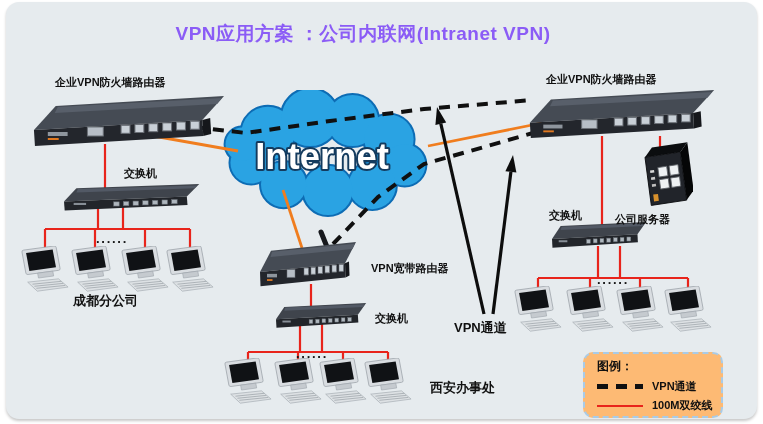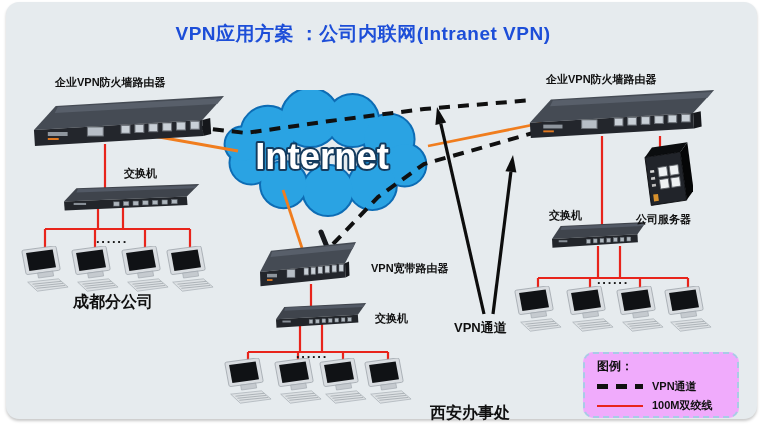--- a/index.html
+++ b/index.html
@@ -8,27 +8,27 @@
     font-family:"Liberation Sans","DejaVu Sans",sans-serif;
     background:#ffffff;
   }
   .panel{
     position:absolute;left:6px;top:2px;width:751px;height:417px;
     background:var(--panel-bg,#e6ebee);border-radius:13px;
     box-shadow:0 2px 3px rgba(0,0,0,.22);
   }
   .title{
     position:absolute;left:0;top:21px;width:726px;text-align:center;
-    font-size:19px;font-weight:bold;color:#1d4ed8;letter-spacing:.5px;
+    font-size:19px;font-weight:bold;color:#8b5cf6;letter-spacing:.5px;
   }
   .dev{position:absolute;}
   .lbl{
     position:absolute;font-size:11px;font-weight:bold;color:#101010;white-space:nowrap;z-index:6;
   }
-  .lbl-group{font-size:16px;}
+  .lbl-group{font-size:13px;}
   .lbl-tunnel{font-size:13px;}
   .dots{
     position:absolute;font-size:13px;font-weight:bold;color:#151515;
     letter-spacing:1px;line-height:8px;z-index:6;
   }
   .cloud-wrap{position:absolute;left:210px;top:90px;width:228px;height:128px;z-index:1;}
   .cloud-blob{fill:var(--cloud-fill,#2aa3e3);stroke:var(--cloud-edge,#0d6cb4);stroke-width:4;}
   .cloud-blob-fill{fill:var(--cloud-fill,#2aa3e3);}
   .cloud-text{
     fill:#ffffff;stroke:#143b5e;stroke-width:4;paint-order:stroke;stroke-linejoin:round;
@@ -36,22 +36,22 @@
   }
   .wires{position:absolute;left:0;top:0;z-index:2;pointer-events:none;}
   .devlayer{z-index:3;}
   .w-red{stroke:var(--line-100m,#e8241b);stroke-width:2.2;fill:none;}
   .w-orange{stroke:var(--line-10m,#f07d1e);stroke-width:2.8;fill:none;}
   .w-dash{stroke:var(--tunnel,#101010);stroke-width:4;fill:none;stroke-dasharray:11 8;}
   .w-arrow{stroke:#0d0d0d;stroke-width:3.2;fill:none;}
   .w-head{fill:#0d0d0d;stroke:none;}
   .w-antenna{stroke:#17191d;stroke-width:5;stroke-linecap:round;}
   .legend{
-    position:absolute;left:583px;top:352px;width:156px;height:66px;z-index:6;
-    background:#f0abfc;border:2px dashed #a9cbe6;border-radius:10px;
+    position:absolute;left:583px;top:352px;width:140px;height:66px;z-index:6;
+    background:#fdba74;border:2px dashed #a9cbe6;border-radius:10px;
     box-sizing:border-box;padding:4px 10px 4px 12px;
   }
   .legend-title{font-size:12px;font-weight:bold;color:#101010;}
   .legend-row{display:flex;align-items:center;gap:9px;margin-top:4px;}
   .legend-label{font-size:11px;font-weight:bold;color:#101010;white-space:nowrap;}
   .sample{width:46px;flex:0 0 46px;}
   .sample-dash{height:5px;background:repeating-linear-gradient(90deg,var(--tunnel,#101010) 0 11px,transparent 11px 19px);}
   .sample-orange{height:3px;background:var(--line-10m,#f07d1e);}
   .sample-red{height:2px;background:var(--line-100m,#e8241b);}
   svg{display:block;}
@@ -238,34 +238,34 @@
     <svg width="50" height="46" viewBox="0 0 52 56" preserveAspectRatio="none">
         <use href="#sym-pc"></use>
       </svg>
     </div>
   <div class="dev devlayer" style="left:363px;top:358px;z-index:3;">
     <svg width="50" height="46" viewBox="0 0 52 56" preserveAspectRatio="none">
         <use href="#sym-pc"></use>
       </svg>
     </div>
   <div class="dots" style="left:296px;top:353px;">······</div>
-  <div class="lbl lbl-group" style="left:430px;top:379px;margin-top:24px;">西安办事处</div>
+  <div class="lbl lbl-group" style="left:430px;top:379px;">西安办事处</div>
 
   <div class="lbl" style="left:546px;top:72px;">企业VPN防火墙路由器</div>
   <div class="dev devlayer" style="left:526px;top:90px;z-index:3;">
     <svg width="192" height="50" viewBox="0 0 200 52" preserveAspectRatio="none">
         <use href="#sym-rack"></use>
       </svg>
   </div>
   <div class="dev devlayer" style="left:641px;top:142px;z-index:3;">
     <svg width="52" height="66" viewBox="0 0 64 76" preserveAspectRatio="none">
         <use href="#sym-server"></use>
       </svg>
   </div>
-  <div class="lbl" style="left:636px;top:212px;">公司服务器</div>
+  <div class="lbl" style="left:615px;top:212px;">公司服务器</div>
   <div class="lbl" style="left:549px;top:208px;">交换机</div>
   <div class="dev devlayer" style="left:552px;top:222px;z-index:3;">
     <svg width="96" height="27" viewBox="0 0 200 40" preserveAspectRatio="none">
         <use href="#sym-switch"></use>
       </svg>
   </div>
   <div class="dev devlayer" style="left:513px;top:286px;z-index:3;">
     <svg width="50" height="46" viewBox="0 0 52 56" preserveAspectRatio="none">
         <use href="#sym-pc"></use>
       </svg>

